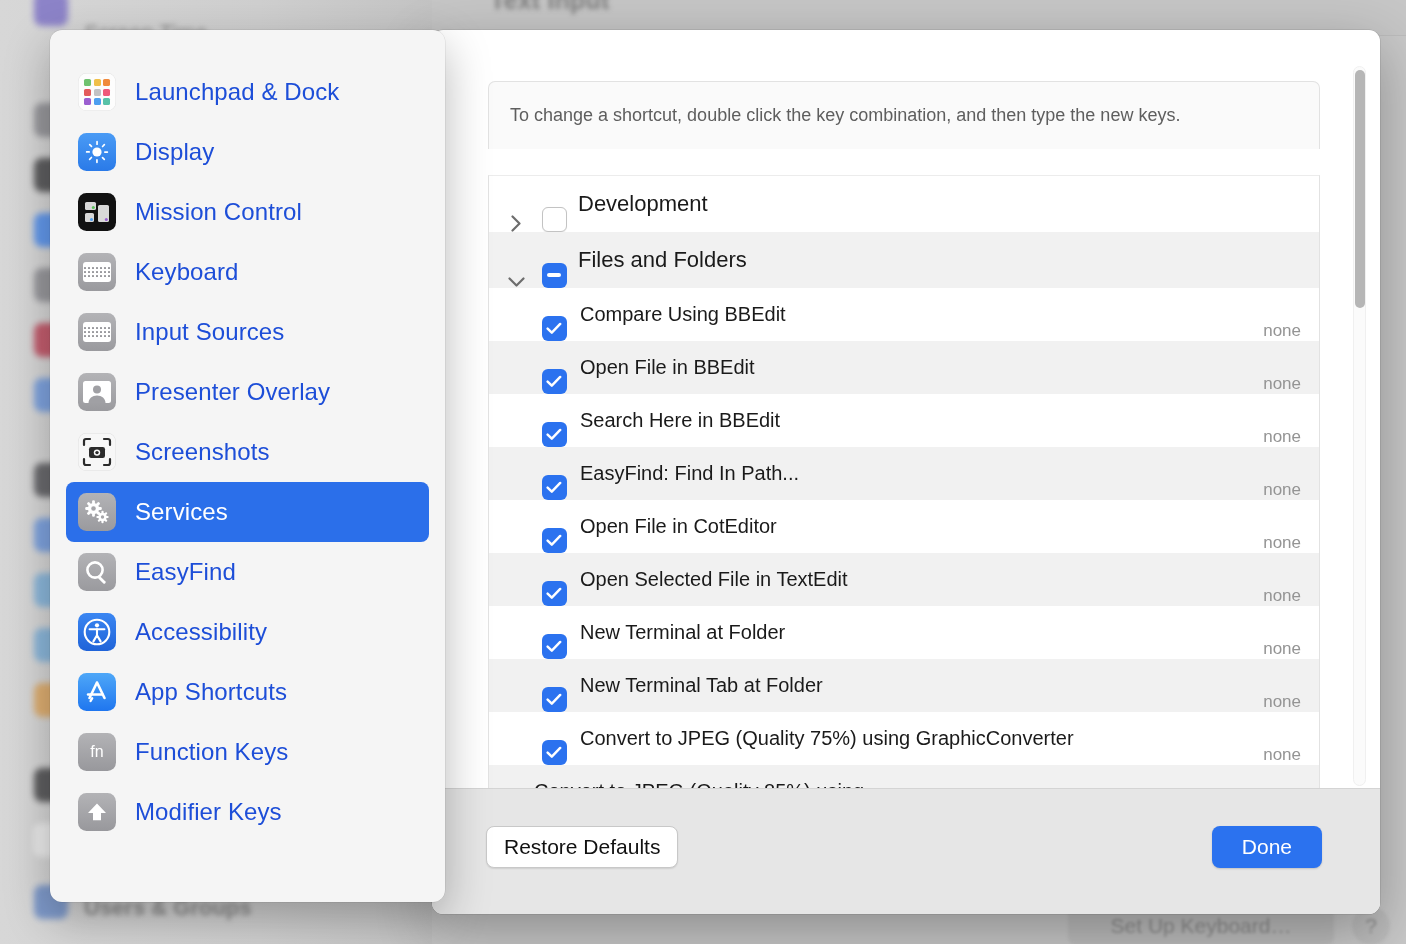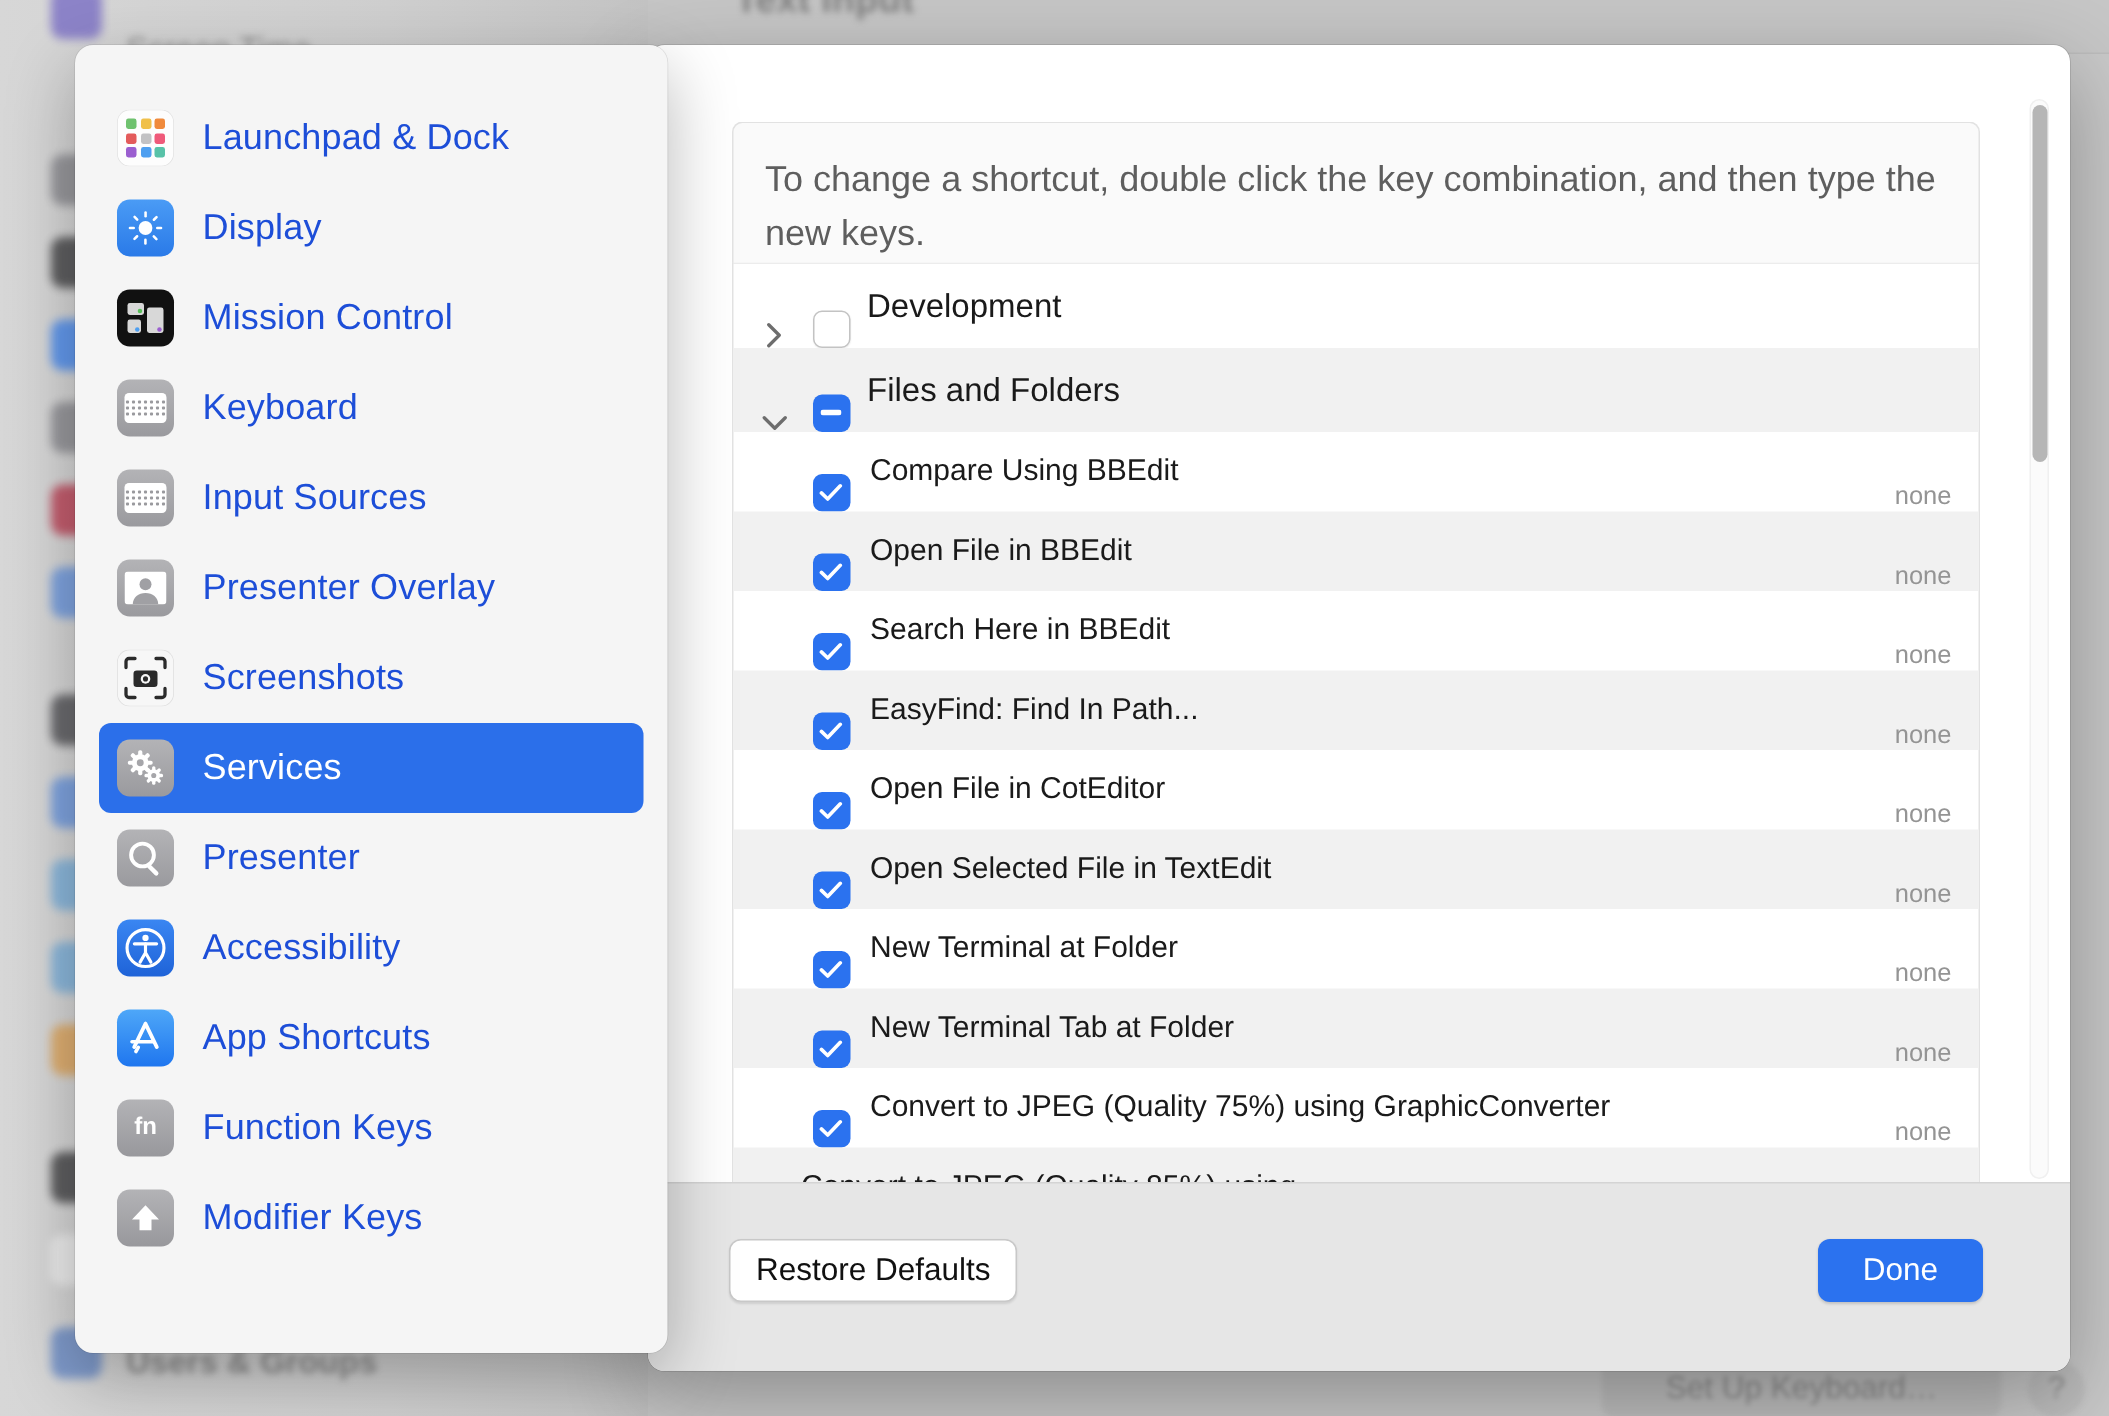--- a/index.html
+++ b/index.html
@@ -59,21 +59,21 @@
   }
   .sheet-body { position: absolute; left: 0; top: 0; right: 0; height: 758px; overflow: hidden; }
 
   .info-box {
     position: absolute; left: 56px; top: 51px; width: 832px;
     border: 1px solid #e2e2e2; border-bottom: none;
     border-radius: 7px 7px 0 0;
     background: #fafafa;
     padding: 20px 20px 20px 21px;
   }
-  .info-text { font-size: 24px; color: #5e5e5e; line-height: 1.48; }
+  .info-text { font-size: 18px; color: #5e5e5e; line-height: 1.48; }
 
   .list {
     position: absolute; left: 56px; top: 145px; width: 832px;
     border: 1px solid #e2e2e2; border-top: 1px solid #ececec;
     border-radius: 0 0 7px 7px;
     background: #fff; overflow: hidden;
   }
   .row {
     display: flex; align-items: flex-end;
     min-height: 50px; position: relative;
@@ -172,21 +172,21 @@
   .lp-grid i { display: block; border-radius: 1.6px; }
   .ic-display { background: linear-gradient(180deg,#4a9bf5,#2a7ae8); }
   .ic-mission { background: #111; }
   .ic-gray { background: linear-gradient(180deg,#b3b3b6,#9a9a9e); }
   .ic-kb-inner { width: 28px; height: 20px; background: #fff; border-radius: 3px; display:flex; align-items:center; justify-content:center; }
   .kb-dots { display: grid; grid-template-columns: repeat(7,2.4px); grid-template-rows: repeat(3,2.4px); gap: 1.6px; }
   .kb-dots i { background: #9a9a9e; border-radius: .6px; display:block; }
   .ic-shot { background: #f7f7f7; box-shadow: inset 0 0 0 .5px #dedede; }
   .ic-blue { background: linear-gradient(180deg,#3a86f2,#1f63d8); }
   .ic-appstore { background: linear-gradient(180deg,#4ea7f8,#1f76ef); }
-  .ic-fn { background: linear-gradient(180deg,#b3b3b6,#98989c); color: #fff; font-size: 16px; font-weight: 700; }
+  .ic-fn { background: linear-gradient(180deg,#b3b3b6,#98989c); color: #fff; font-size: 16px; font-weight: 400; }
   .ic-mod { background: linear-gradient(180deg,#b3b3b6,#98989c); }
 </style>
 </head>
 <body>
 
 <div id="root">
 
   <div class="bg-layer">
     <div class="bg-sidebar"></div>
     <div class="bg-content"></div>
@@ -530,21 +530,21 @@
           </div>
           <div class="pop-label">Services</div>
         </div>
         <div class="pop-item">
           <div class="pop-icon ic-gray">
             <svg width="28" height="28" viewBox="0 0 28 28">
               <circle cx="12" cy="12" r="7.6" fill="none" stroke="#fff" stroke-width="2.6"></circle>
               <rect x="16.6" y="17.6" width="9.4" height="2.9" rx="1.45" fill="#fff" transform="rotate(45 16.6 17.6)"></rect>
             </svg>
           </div>
-          <div class="pop-label">Presenter</div>
+          <div class="pop-label">EasyFind</div>
         </div>
         <div class="pop-item">
           <div class="pop-icon ic-blue">
             <svg width="30" height="30" viewBox="0 0 30 30">
               <circle cx="15" cy="15" r="12.3" fill="none" stroke="#fff" stroke-width="2.1"></circle>
               <circle cx="15" cy="8.3" r="2.1" fill="#fff"></circle>
               <path d="M7.6 12.2h14.8" stroke="#fff" stroke-width="2.1" stroke-linecap="round"></path>
               <path d="M15 12.2v6m0 0-3.6 6.2M15 18.2l3.6 6.2" stroke="#fff" stroke-width="2.1" stroke-linecap="round" fill="none"></path>
             </svg>
           </div>

